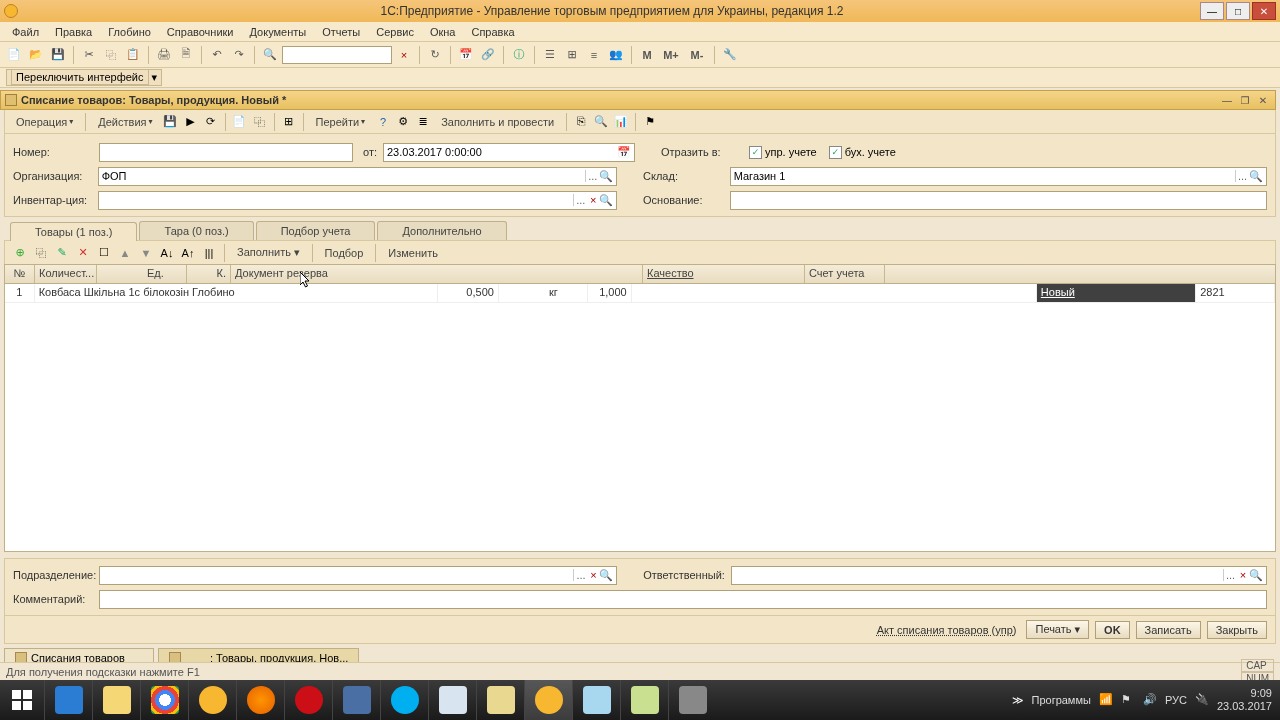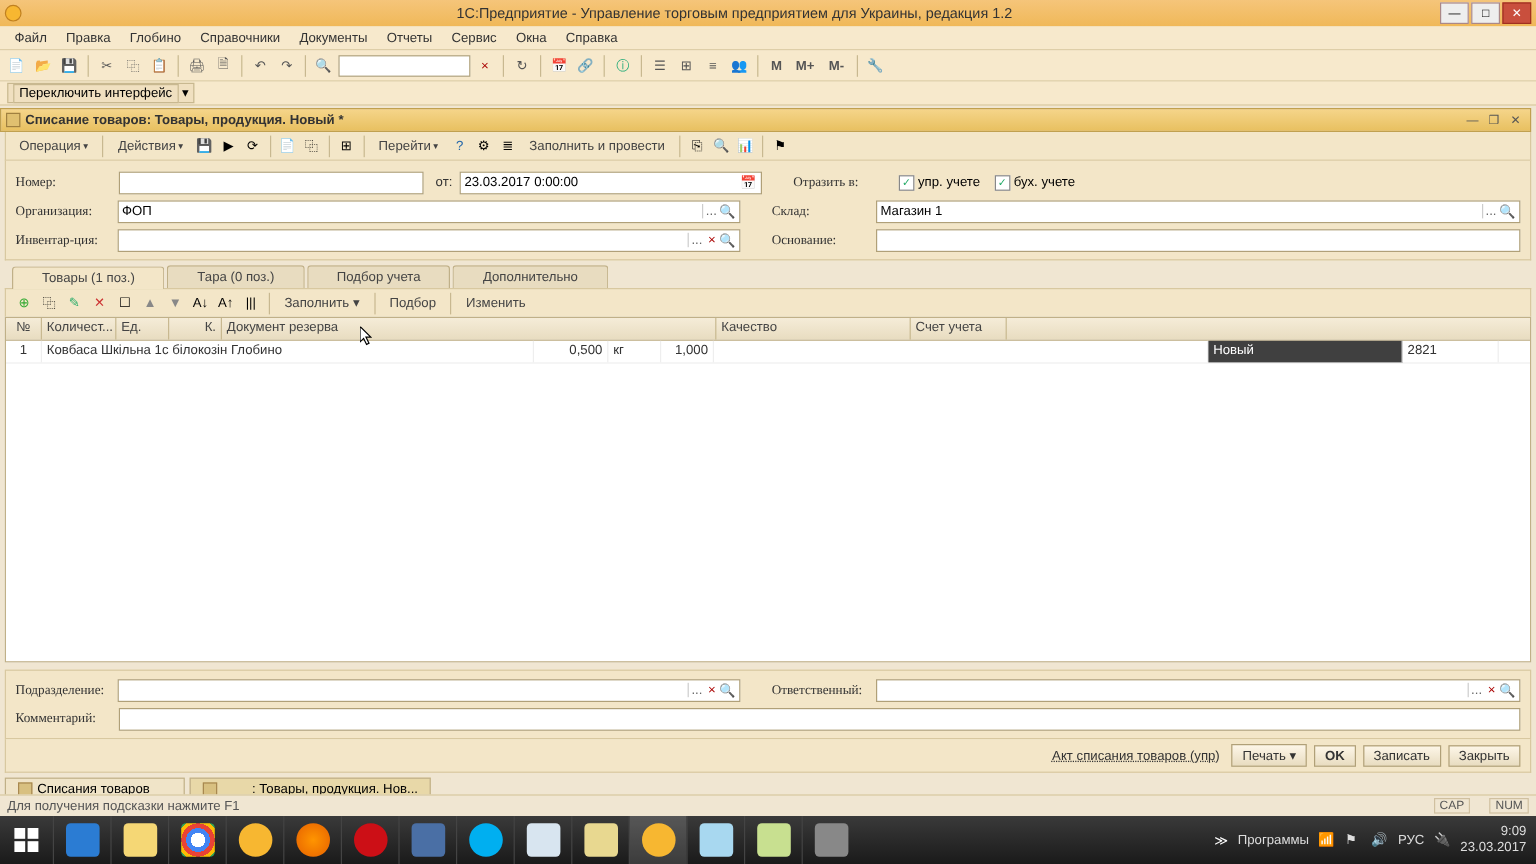--- a/index.html
+++ b/index.html
@@ -36,21 +36,21 @@
 
 .doctoolbar { height: 24px; background: #f3e6c8; display: flex; align-items: center; padding: 0 4px; gap: 2px; margin: 0 4px; border: 1px solid #d8c8a0; border-top: none; }
 .doctb-btn { height: 18px; padding: 0 4px; display: flex; align-items: center; color: #444; border: 1px solid transparent; }
 .doctb-btn.txt { padding: 0 6px; }
 .doctb-btn .caret { font-size: 8px; margin-left: 2px; }
 .doctb-icon { width: 18px; height: 18px; display: flex; align-items: center; justify-content: center; }
 
 
 .formarea { margin: 0 4px; background: #f3e6c8; border: 1px solid #d8c8a0; border-top: none; padding: 6px 8px 4px 8px; }
 .formrow { display: flex; align-items: center; height: 24px; gap: 6px; }
-.formlabel { width: 80px; color: #333; font-family: Liberation Serif, serif; }
+.formlabel { width: 80px; color: #333; }
 .formlabel.w2 { width: 82px; }
 .forminput { height: 19px; border: 1px solid #b0a078; background: #fff; padding: 0 3px; display: flex; align-items: center; }
 .forminput .dots { width: 14px; text-align: center; color: #666; border-left: 1px solid #ccc; }
 .forminput .mag { width: 14px; text-align: center; color: #666; }
 .forminput .x { width: 12px; text-align: center; color: #a00; }
 .forminput .cal { width: 14px; text-align: center; }
 .chk { width: 13px; height: 13px; border: 1px solid #888; background: #fff; display: inline-flex; align-items: center; justify-content: center; font-size: 9px; color: #2a6; margin-right: 3px; }
 
 
 .tabbar { display: flex; margin: 4px 4px 0 4px; padding-left: 6px; }
@@ -66,44 +66,44 @@
 .gridwrap { margin: 0 4px; border: 1px solid #c0b088; background: #fff; height: 288px; overflow: hidden; }
 .gridhdr { display: flex; background: linear-gradient(#f5ecd8,#e8dcc0); border-bottom: 1px solid #c0b088; height: 19px; }
 .gridhdr > div { border-right: 1px solid #c8b890; padding: 2px 4px; color: #444; font-size: 11px; overflow: hidden; white-space: nowrap; }
 .gridrow { display: flex; height: 19px; border-bottom: 1px solid #eee; }
 .gridrow > div { border-right: 1px solid #eee; padding: 2px 4px; color: #333; font-size: 11px; overflow: hidden; white-space: nowrap; }
 .gridrow .sel { background: #404040; color: #fff; }
 
 .col-n { width: 30px; text-align: center; }
 .col-nom { width: 410px; }
 .col-qty { width: 62px; text-align: right; }
-.col-ed { width: 44px; }
+.col-ed { width: 44px; margin-left: 46px; }
 .col-k { width: 44px; text-align: right; }
 .col-doc { width: 412px; }
-.col-qual { width: 162px; }
+.col-qual { width: 162px; text-decoration: underline; }
 .col-acc { width: 80px; }
 
 
 .botform { margin: 6px 4px 0 4px; background: #f3e6c8; border: 1px solid #d8c8a0; padding: 4px 8px; }
 
 
 .botbtns { display: flex; justify-content: flex-end; align-items: center; gap: 6px; padding: 4px 8px; margin: 0 4px; background: #f3e6c8; border: 1px solid #d8c8a0; border-top: none; }
 .btn { padding: 2px 8px; border: 1px solid #b0a078; background: linear-gradient(#fdf6e8,#e8dcc0); color: #333; }
 .btn.bold { font-weight: bold; }
 .linkbtn { color: #333; text-decoration: underline dotted; padding: 2px 4px; }
 
 
 .wintabs { display: flex; margin: 4px 4px 0 4px; gap: 4px; }
 .wtab { padding: 3px 10px; border: 1px solid #c0b088; background: #f0e4c8; display: flex; align-items: center; gap: 4px; min-width: 150px; }
 .wtab.active { background: #e8d8a8; gap: 29px; }
 .wtab .wicon { width: 12px; height: 12px; background: #d8c080; border: 1px solid #a88850; }
 
 
 .statusbar { position: absolute; bottom: 40px; left: 0; right: 0; height: 18px; background: #f0e6d2; border-top: 1px solid #d8c8a0; display: flex; align-items: center; padding: 0 6px; color: #555; }
-.statusbar .right { margin-left: auto; display: flex; gap: 16px; }
+.statusbar .right { margin-left: auto; display: flex; gap: 0; flex-direction: column; }
 .statusbar .cell { border: 1px solid #d0c0a0; padding: 0 4px; font-size: 10px; }
 
 
 .taskbar { position: absolute; bottom: 0; left: 0; right: 0; height: 40px; background: linear-gradient(#3a3a3a,#1a1a1a); display: flex; align-items: center; }
 .start { width: 44px; height: 40px; display: flex; align-items: center; justify-content: center; }
 .winlogo { width: 20px; height: 20px; display: grid; grid-template: 1fr 1fr / 1fr 1fr; gap: 2px; }
 .winlogo div { background: #fff; }
 .tbicon { width: 48px; height: 40px; display: flex; align-items: center; justify-content: center; border-left: 1px solid #444; }
 .tbicon .ic { width: 28px; height: 28px; border-radius: 4px; }
 .tray { margin-left: auto; display: flex; align-items: center; gap: 8px; padding: 0 8px; color: #ddd; font-size: 10px; }

